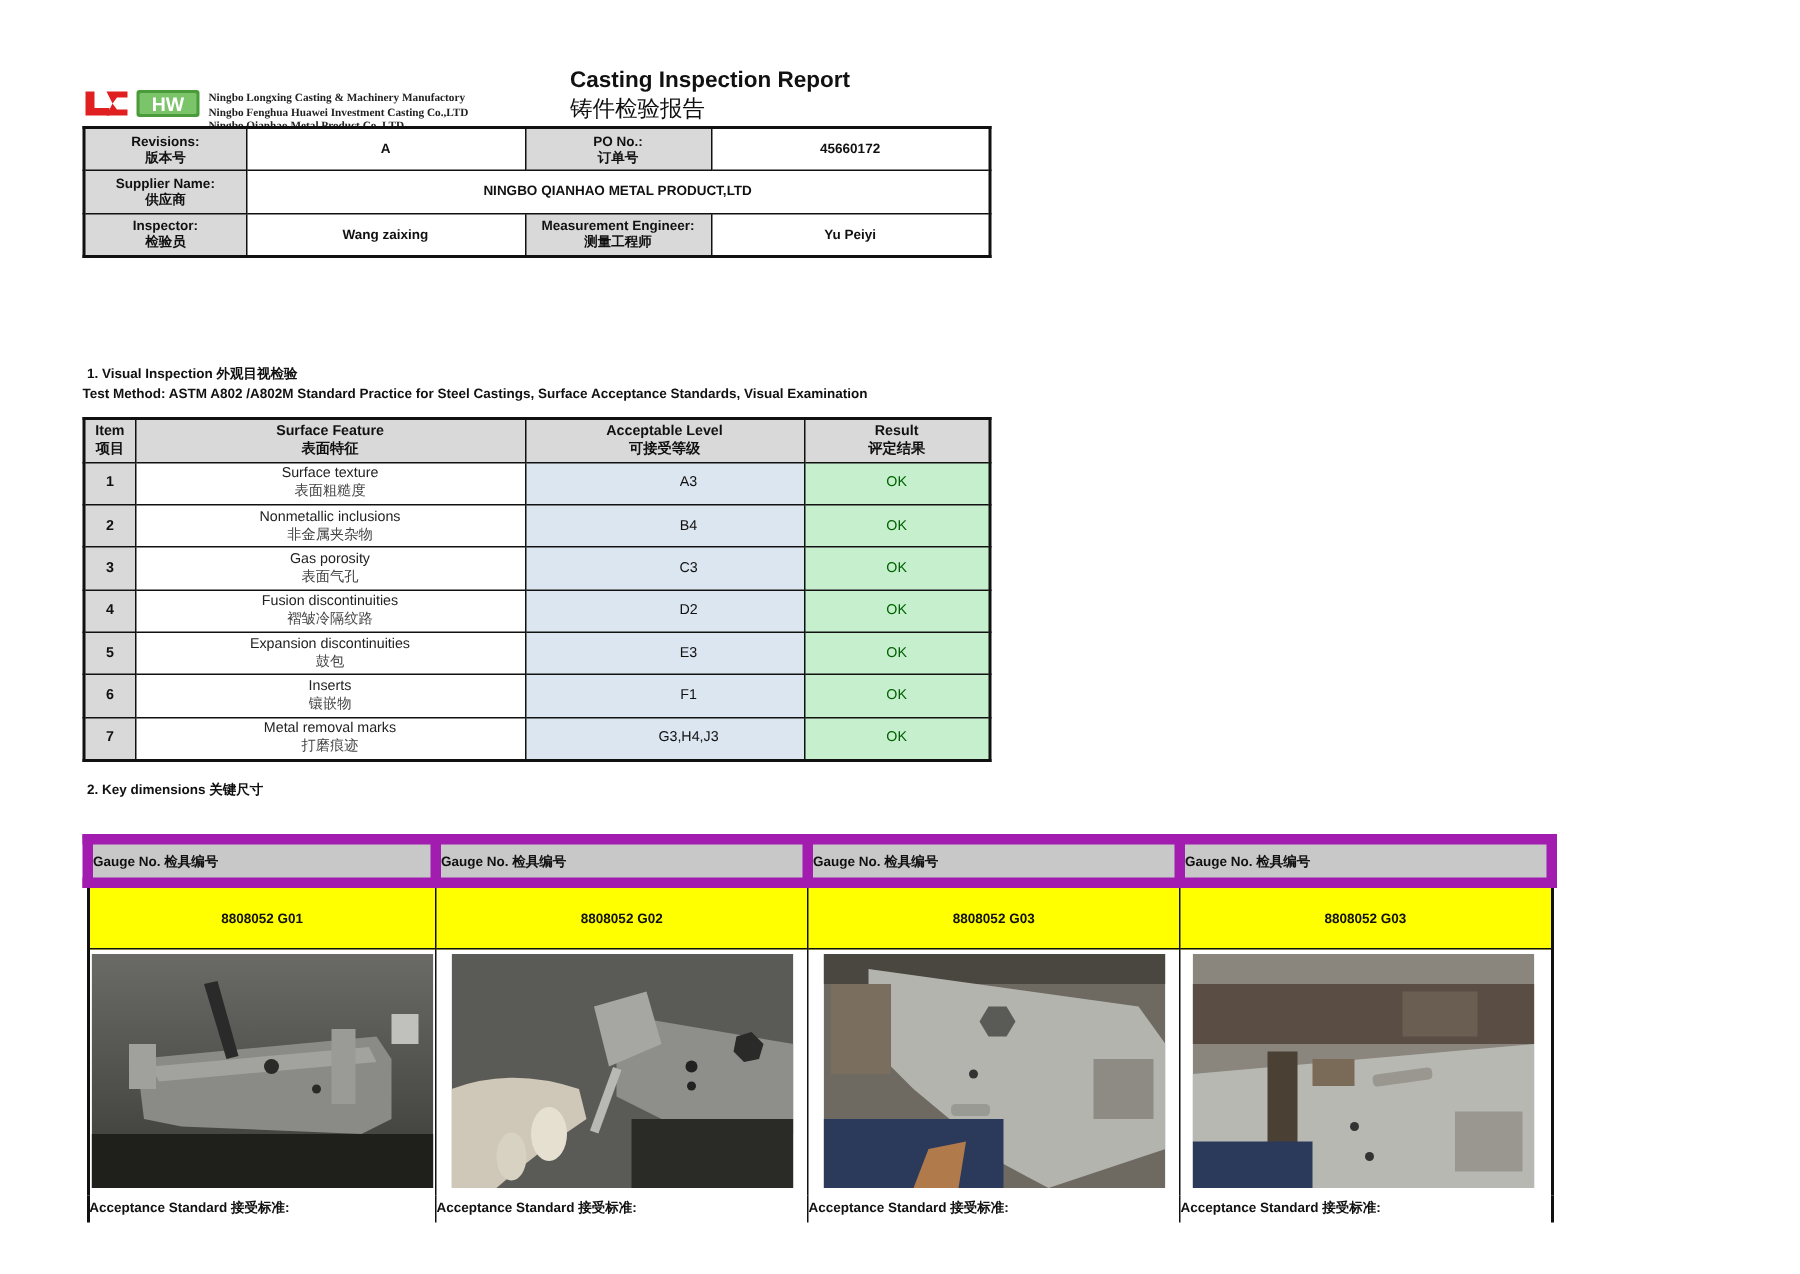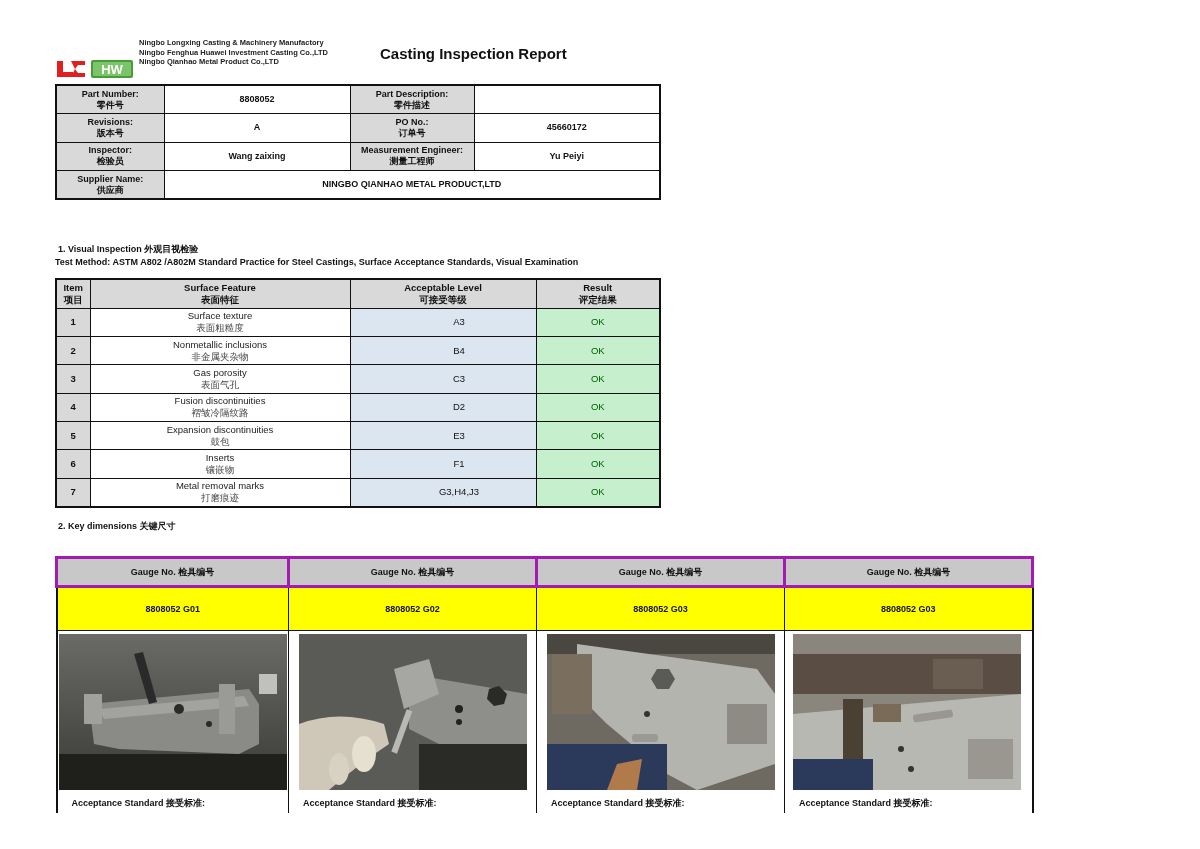--- a/index.html
+++ b/index.html
@@ -3,21 +3,21 @@
 <meta charset="utf-8">
 <style>
   * { box-sizing: border-box; margin: 0; padding: 0; }
   html, body { width: 1200px; height: 849px; background: #ffffff; overflow: hidden; }
   body { position: relative; font-family: "Liberation Sans", "DejaVu Sans", sans-serif; color: #111; }
 
   .abs { position: absolute; }
 
   
   .logo { left: 55px; top: 57px; width: 80px; height: 24px; }
-  .company-lines { left: 139px; top: 38px; font-size: 7.5px; line-height: 9.5px; font-weight: bold; color: #222; }
+  .company-lines { left: 139px; top: 60px; font-size: 7.5px; line-height: 9.5px; font-weight: bold; color: #222; font-family: Liberation Serif, serif; }
   .title-block { left: 380px; top: 44px; width: 260px; text-align: left; }
   .title-en { font-size: 15px; font-weight: bold; line-height: 19px; }
   .title-cn { font-size: 15px; line-height: 19px; }
 
   
   table { border-collapse: collapse; table-layout: fixed; }
   .info { left: 55px; top: 84px; width: 604px; border: 2px solid #111; }
   .info td { border: 1px solid #111; height: 28.6px; text-align: center; vertical-align: middle; font-size: 9px; font-weight: bold; line-height: 11px; }
   .info td.lbl { background: #d9d9d9; }
   .info td.val { background: #fff; }
@@ -33,24 +33,24 @@
   .vis th { background: #d9d9d9; border: 1px solid #111; font-size: 9.5px; font-weight: bold; height: 29px; line-height: 12px; text-align: center; }
   .vis td { border: 1px solid #111; height: 28.4px; text-align: center; vertical-align: middle; font-size: 9.5px; line-height: 12px; }
   .vis td.item { background: #d9d9d9; font-weight: bold; }
   .vis td.feat { background: #fff; color: #222; }
   .vis td.feat .cn { color: #444; }
   .vis td.lvl { background: #dce6f1; padding-left: 32px; }
   .vis td.res { background: #c6efce; color: #006100; }
 
   
   .gauge { left: 55px; top: 556px; width: 976px; border: 2px solid #111; }
-  .gauge th { background: #c8c8c8; border: 3px solid #a21caf; font-size: 9px; font-weight: bold; height: 29px; text-align: center; }
+  .gauge th { background: #c8c8c8; border: 7px solid #a21caf; font-size: 9px; font-weight: bold; height: 29px; text-align: left; }
   .gauge td.gno { background: #ffff00; border: 1px solid #111; font-size: 9px; font-weight: bold; height: 44px; text-align: center; }
   .gauge td.photo-cell { border-left: 1px solid #111; border-right: 1px solid #111; height: 164px; vertical-align: top; padding: 0; position: relative; }
-  .gauge td.acc-cell { border-left: 1px solid #111; border-right: 1px solid #111; height: 18px; font-size: 9px; font-weight: bold; text-align: left; padding-left: 14px; vertical-align: middle; }
+  .gauge td.acc-cell { border-left: 1px solid #111; border-right: 1px solid #111; height: 18px; font-size: 9px; font-weight: bold; text-align: left; padding-left: 0; vertical-align: middle; }
   .gauge { border-bottom: none; }
   .photo { position: absolute; top: 3px; left: 3px; width: 228px; height: 156px; overflow: hidden; }
 </style>
 </head>
 <body>
 
 <div class="abs logo">
   <svg width="80" height="24" viewBox="0 0 80 24">
 
     <path d="M2 4 h6 v11 h10 v5 h-16 z" fill="#e02020"></path>
@@ -61,72 +61,61 @@
     <text x="57" y="17" font-size="13" font-weight="bold" fill="#ffffff" text-anchor="middle" font-family="Liberation Sans, sans-serif">HW</text>
   </svg>
 </div>
 <div class="abs company-lines">
   <div>Ningbo Longxing Casting &amp; Machinery Manufactory</div>
   <div>Ningbo Fenghua Huawei Investment Casting Co.,LTD</div>
   <div>Ningbo Qianhao Metal Product Co.,LTD</div>
 </div>
 <div class="abs title-block">
   <div class="title-en">Casting Inspection Report</div>
+  <div class="title-cn">铸件检验报告</div>
 </div>
 
 <table class="abs info">
   <colgroup>
     <col style="width:108px">
       <col style="width:186px">
       <col style="width:124px">
       <col style="width:186px">
   </colgroup>
   <tbody>
-      <tr>
-    <td class="lbl">
-          <div>Part Number:</div>
-          <div>零件号</div>
-        </td>
-    <td class="val">8808052</td>
-    <td class="lbl">
-          <div>Part Description:</div>
-          <div>零件描述</div>
-        </td>
-    <td class="val"></td>
-  </tr>
   <tr>
     <td class="lbl">
           <div>Revisions:</div>
           <div>版本号</div>
         </td>
     <td class="val">A</td>
     <td class="lbl">
           <div>PO No.:</div>
           <div>订单号</div>
         </td>
     <td class="val">45660172</td>
   </tr>
   <tr>
     <td class="lbl">
+          <div>Supplier Name:</div>
+          <div>供应商</div>
+        </td>
+    <td class="val" colspan="3">NINGBO QIANHAO METAL PRODUCT,LTD</td>
+  </tr>
+  <tr>
+    <td class="lbl">
           <div>Inspector:</div>
           <div>检验员</div>
         </td>
     <td class="val">Wang zaixing</td>
     <td class="lbl">
           <div>Measurement Engineer:</div>
           <div>测量工程师</div>
         </td>
     <td class="val">Yu  Peiyi</td>
-  </tr>
-  <tr>
-    <td class="lbl">
-          <div>Supplier Name:</div>
-          <div>供应商</div>
-        </td>
-    <td class="val" colspan="3">NINGBO QIANHAO METAL PRODUCT,LTD</td>
   </tr>
 </tbody>
   </table>
 
 <div class="abs sec-title sec1">1. Visual Inspection 外观目视检验</div>
 <div class="abs sec-title sec1m">Test Method: ASTM A802 /A802M Standard Practice for Steel Castings, Surface Acceptance Standards, Visual Examination</div>
 
 <table class="abs vis">
   <colgroup>
     <col style="width:34px">

